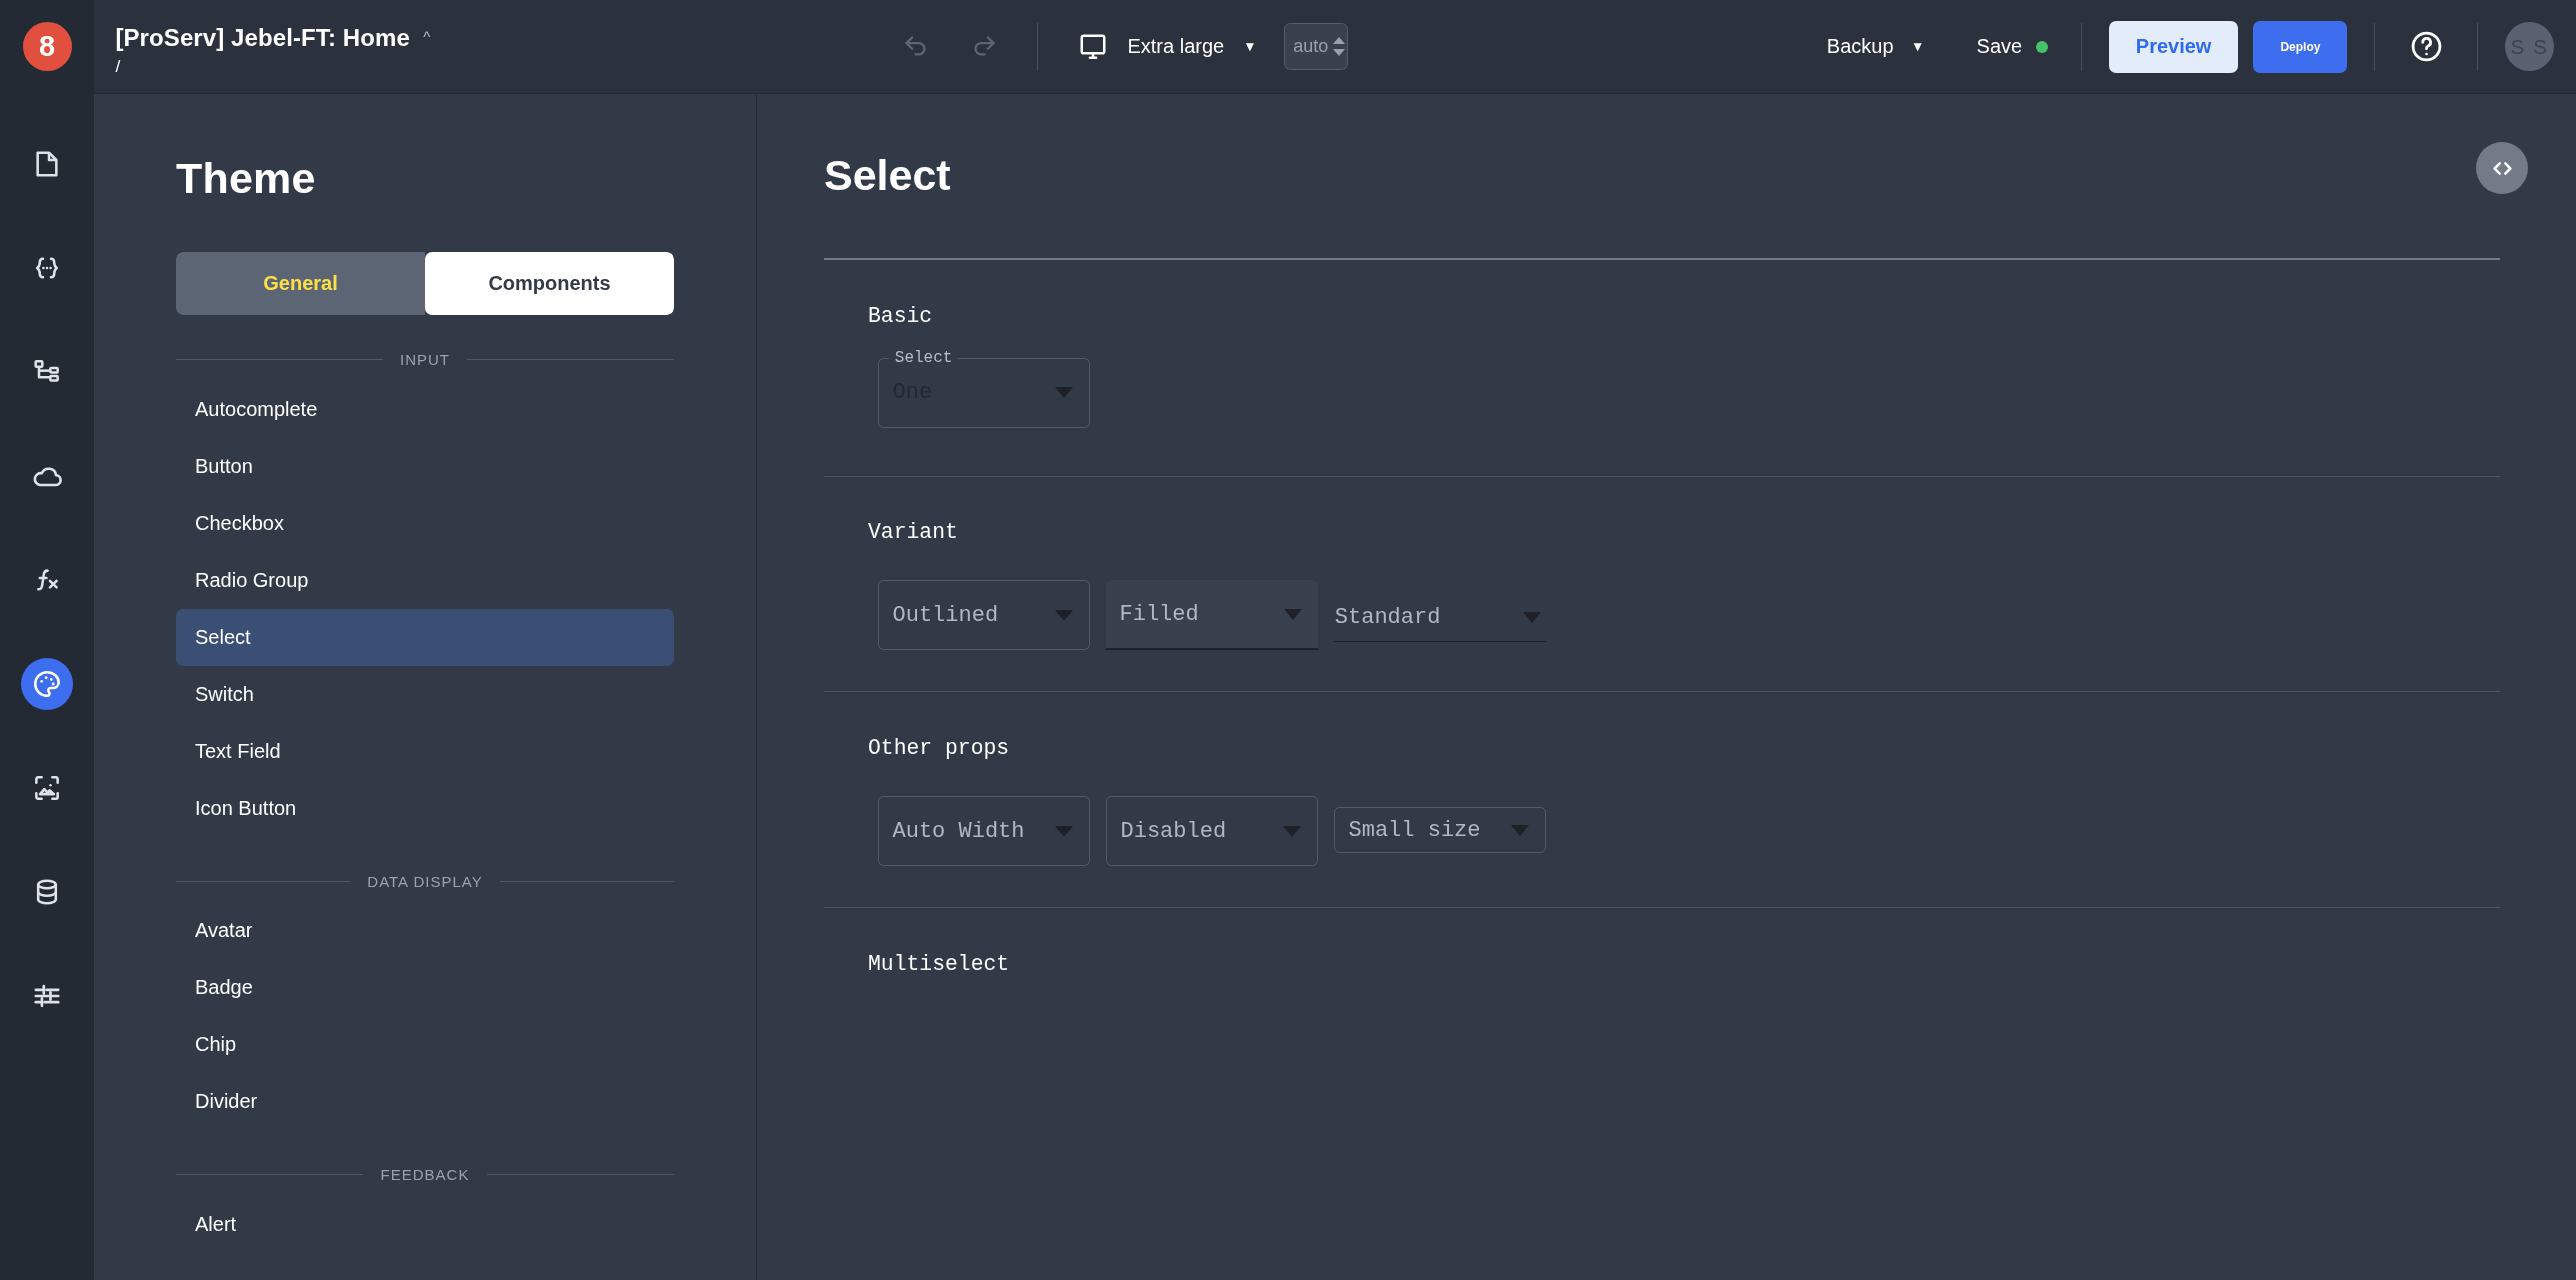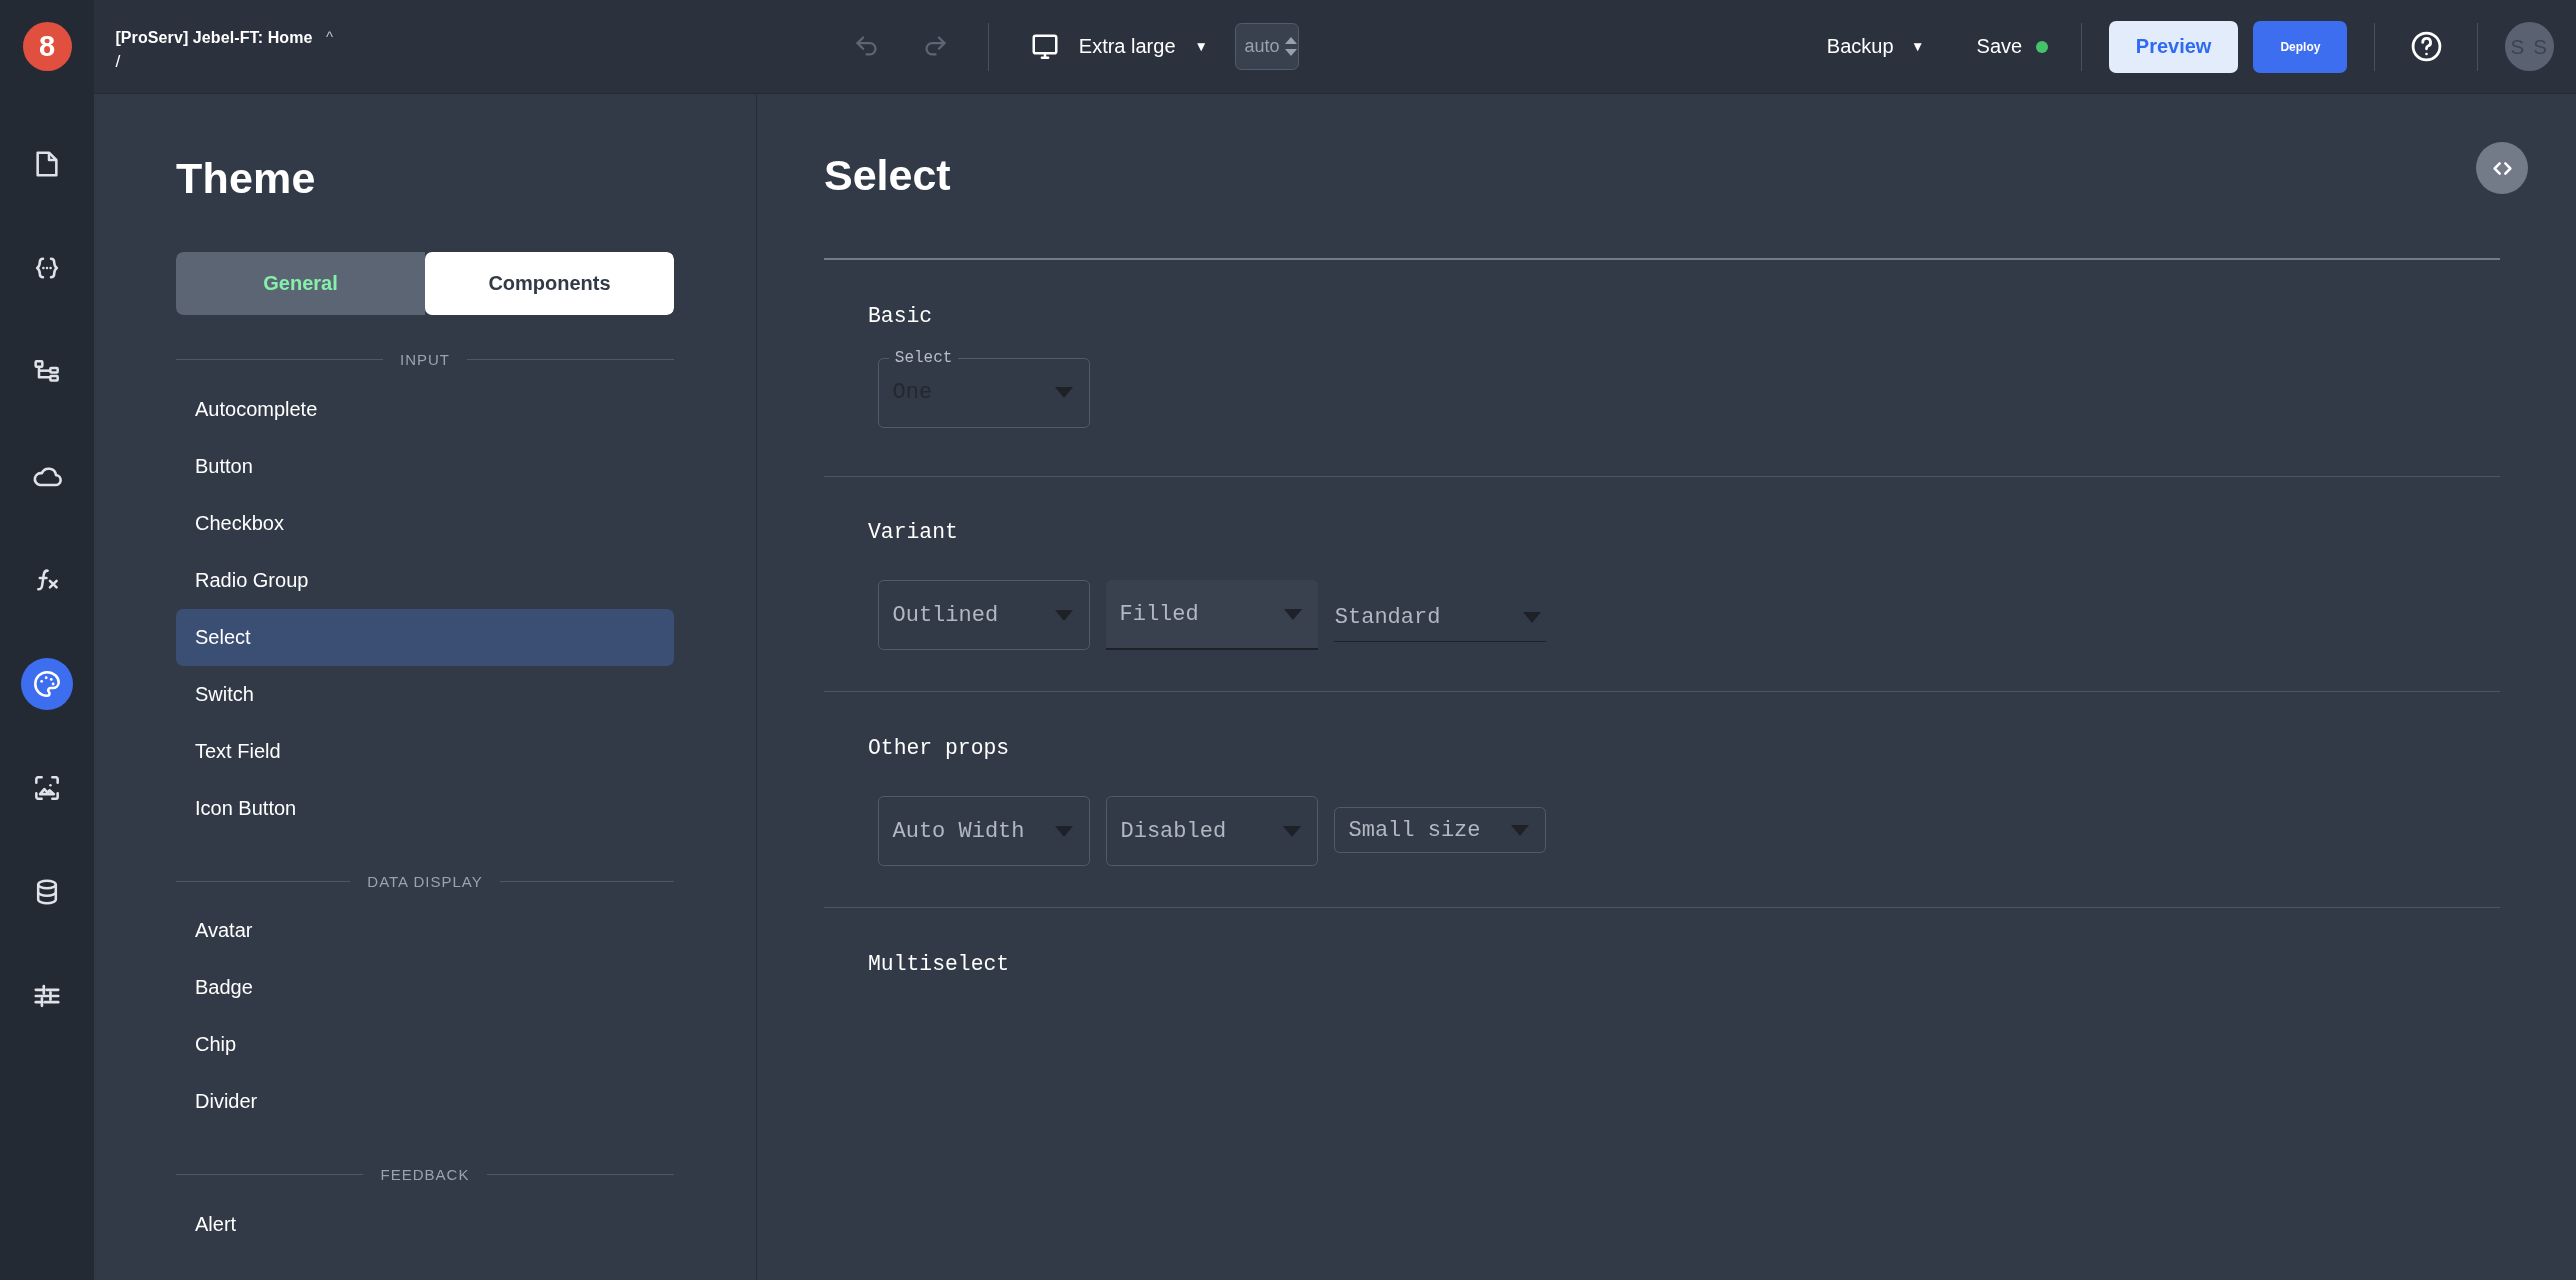--- a/index.html
+++ b/index.html
@@ -27,21 +27,21 @@
   }
   .logo {
     width: 49px; height: 49px; border-radius: 50%;
     background: #e1503f;
     color: #fff; font-size: 29px; font-weight: bold;
     display: flex; align-items: center; justify-content: center;
     line-height: 1;
   }
   .title-block { padding-left: 21.4px; display: flex; flex-direction: column; justify-content: center; }
   .title-row { display: flex; align-items: center; gap: 13.5px; }
-  .app-title { color: #ffffff; font-size: 16px; font-weight: bold; letter-spacing: 0.1px; margin-top: 7px; }
+  .app-title { color: #ffffff; font-size: 24px; font-weight: bold; letter-spacing: 0.1px; margin-top: 7px; }
   .caret-up { color: #b9c0cb; font-size: 15px; line-height: 1; transform: translateY(1.6px); }
   .breadcrumb { color: #ffffff; font-size: 17.4px; margin-top: 4px; }
 
   .tb-spacer { flex: 1 1 auto; }
 
   .undo-redo { display: flex; align-items: center; gap: 36px; margin-right: 36px; }
   .icon-btn-plain {
     width: 33px; height: 33px; display: flex; align-items: center; justify-content: center;
     color: #5d6674;
   }
@@ -111,21 +111,21 @@
   }
   .theme-title { color: #fff; font-size: 43px; font-weight: bold; margin-top: 60px; letter-spacing: 0.2px; }
   .seg {
     margin-top: 49px; display: flex; height: 63px; border-radius: 7.1px; overflow: hidden;
     width: 100%;
   }
   .seg-item {
     flex: 1 1 50%; display: flex; align-items: center; justify-content: center;
     font-size: 20px; font-weight: bold;
   }
-  .seg-item.inactive { background: #5c6573; color: #86efac; border-radius: 7.1px 0 0 7.1px; }
+  .seg-item.inactive { background: #5c6573; color: #fde047; border-radius: 7.1px 0 0 7.1px; }
   .seg-item.active { background: #ffffff; color: #323a47; border-radius: 7.1px; }
 
   .group-head {
     display: flex; align-items: center; gap: 17.4px;
     margin-top: 36px; margin-bottom: 12.7px;
   }
   .group-head .ln { flex: 1 1 auto; height: 0.8px; background: #4e5866; }
   .group-head .lbl { color: #9aa2ae; font-size: 15px; letter-spacing: 1px; }
 
   .nav-item {

